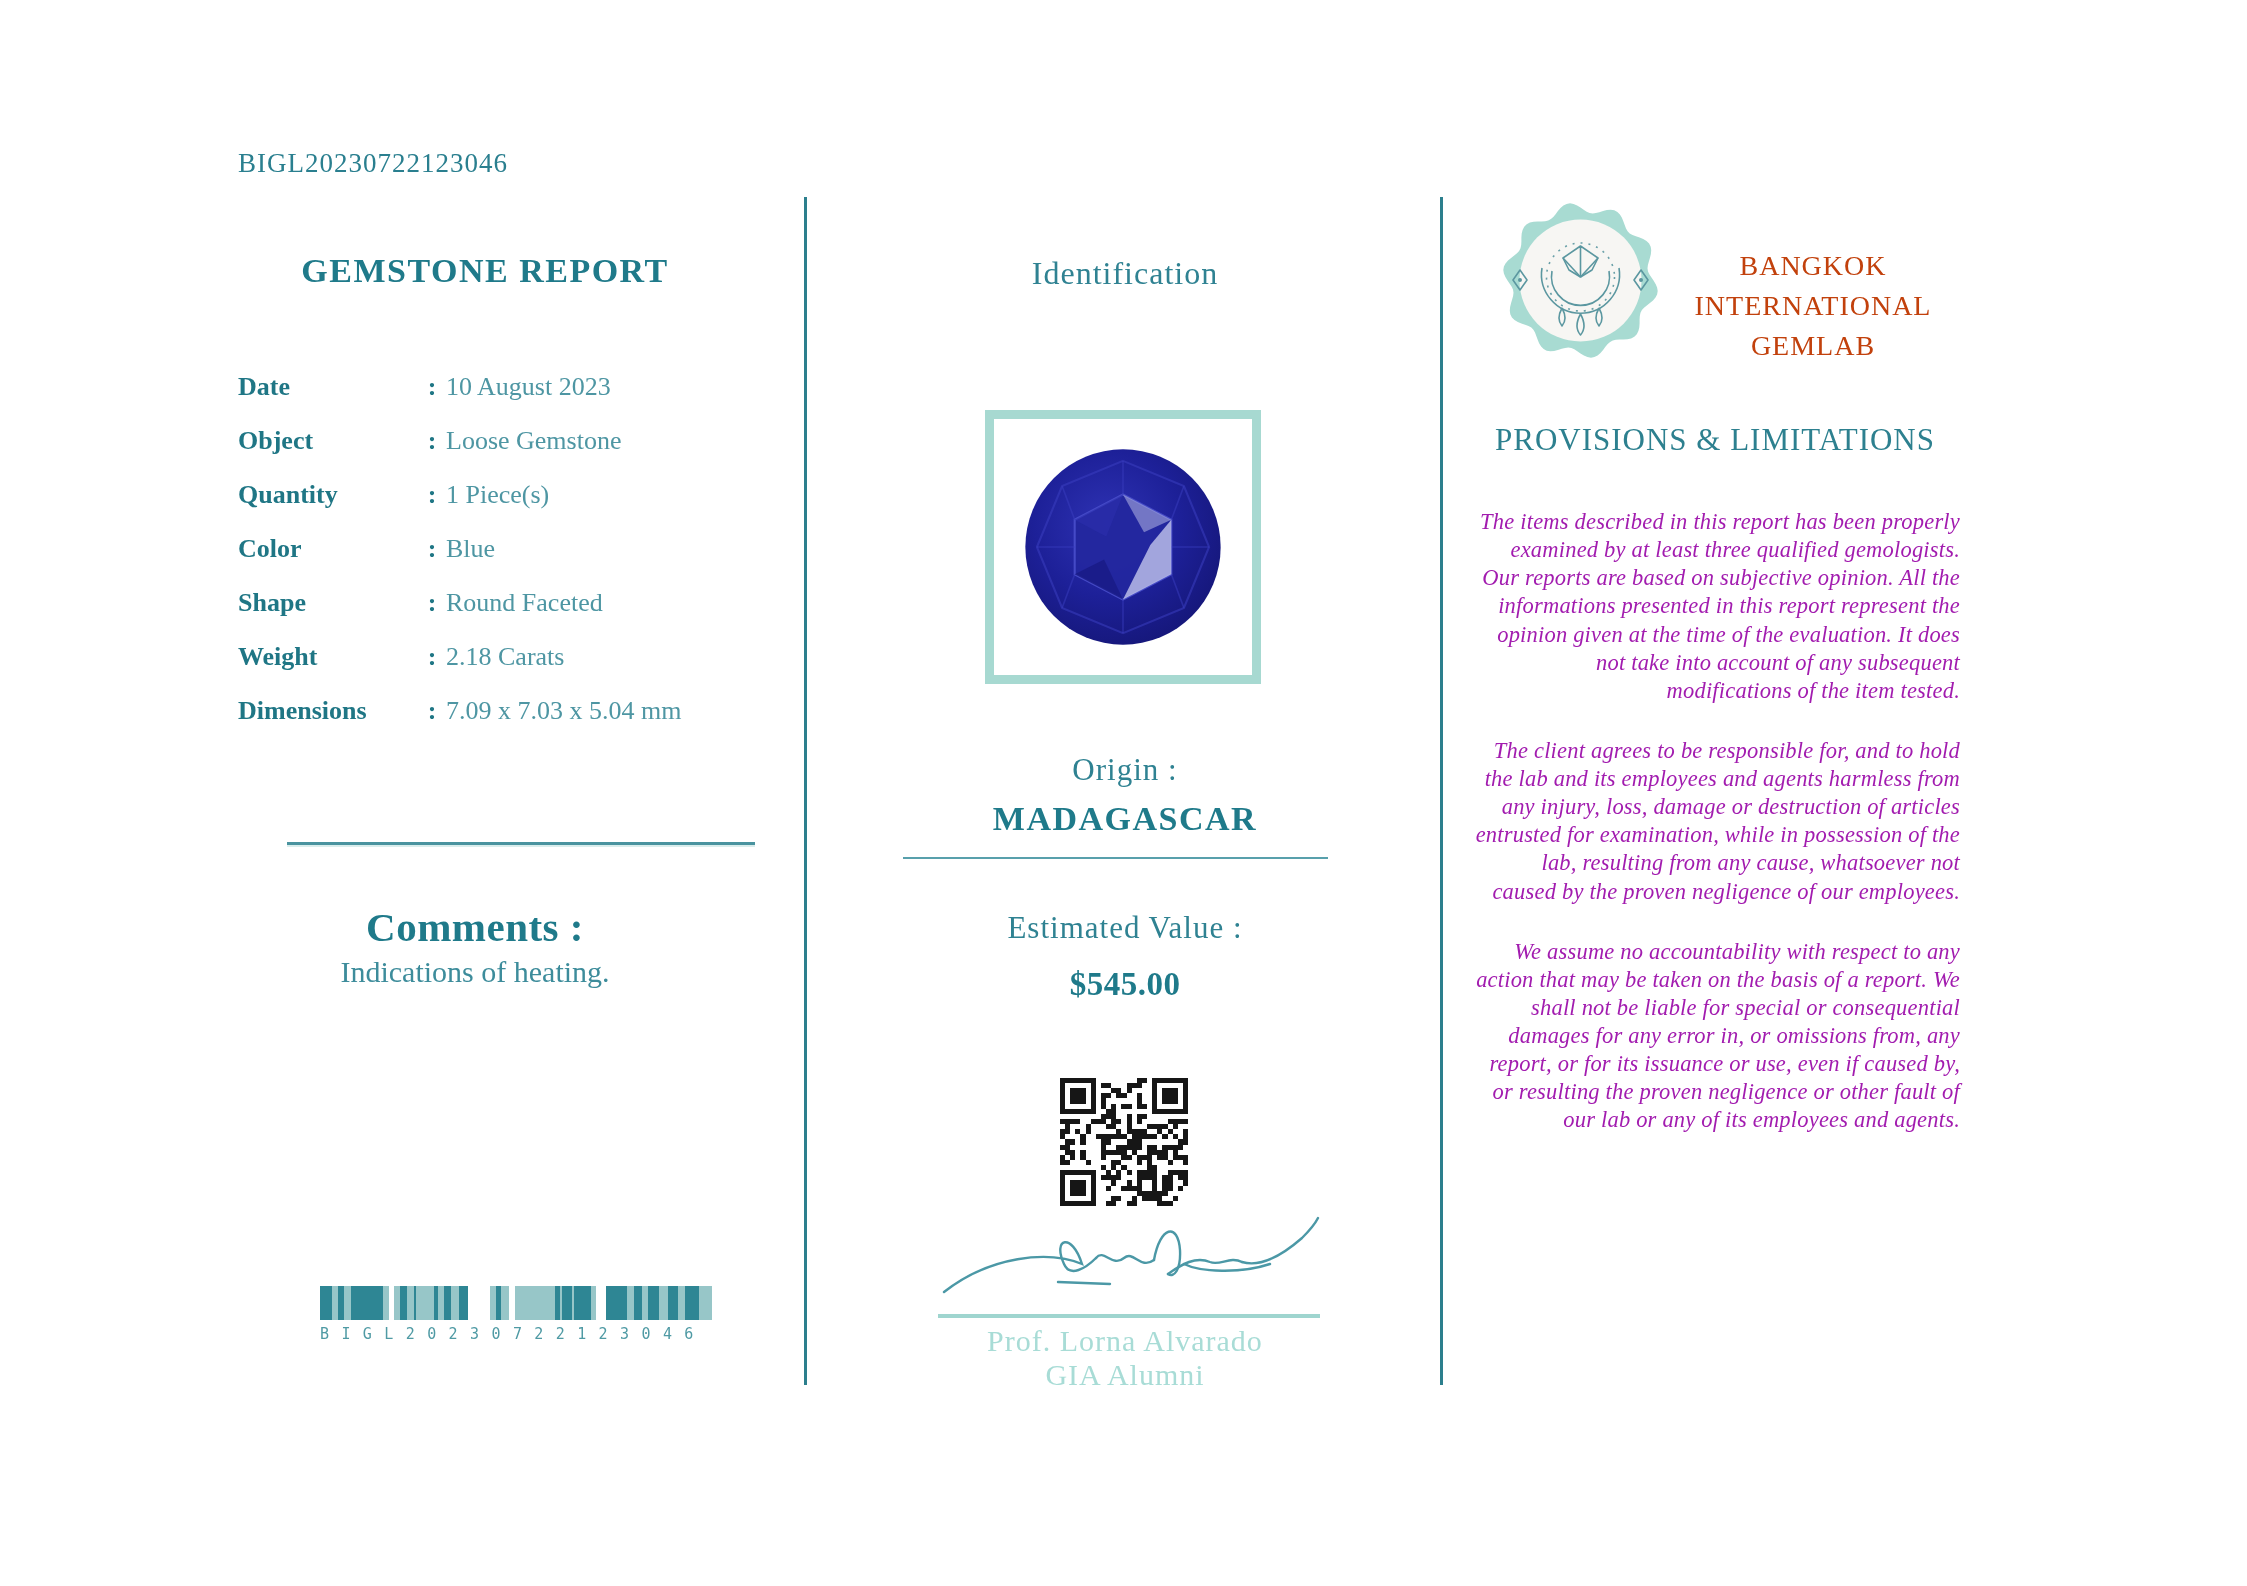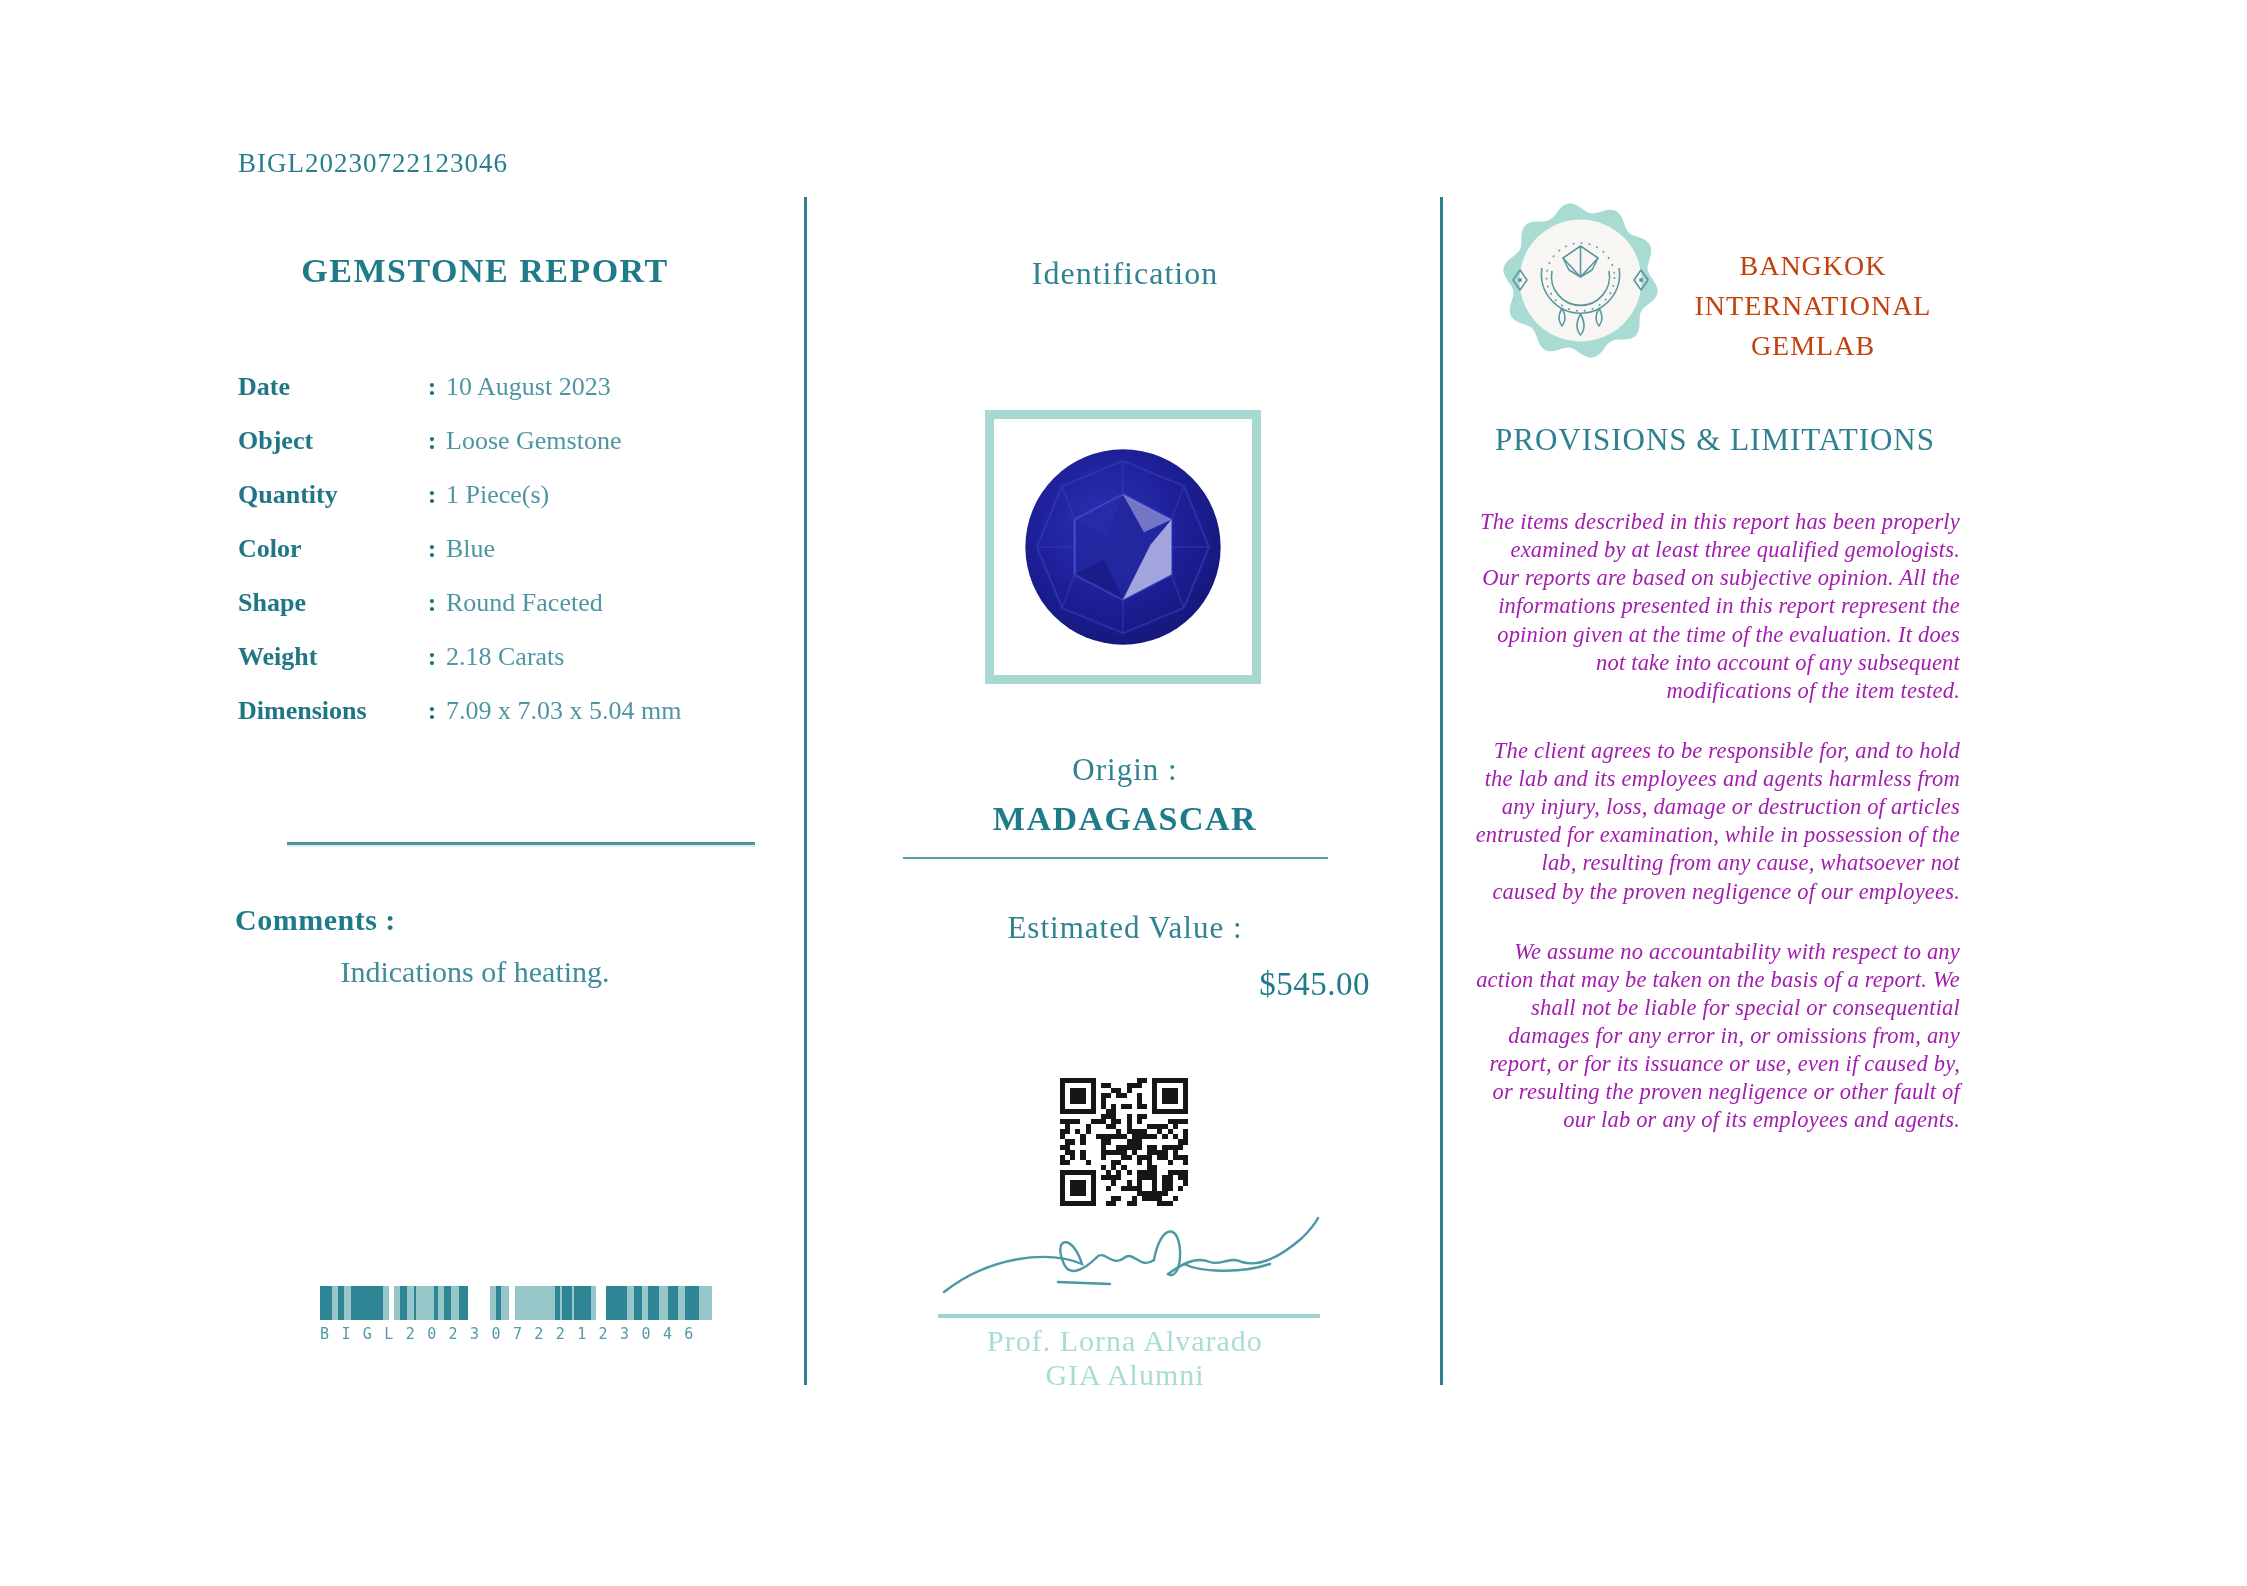--- a/index.html
+++ b/index.html
@@ -9,38 +9,38 @@
   .abs{position:absolute;}
   
   .report-number{left:238px;top:148px;font-size:27px;letter-spacing:1px;color:#2a7f8f;}
   .gem-title{left:235px;top:252px;width:500px;font-size:34px;font-weight:bold;color:#1f7a8a;letter-spacing:1.5px;text-align:center;}
   .fields{left:238px;top:372px;width:520px;}
   .field-row{display:flex;height:54px;align-items:flex-start;font-size:26px;}
   .field-label{width:180px;font-weight:bold;color:#1f7685;}
   .field-colon{width:28px;font-weight:bold;color:#1f7685;text-align:center;}
   .field-value{color:#4e96a3;}
   .left-divider{left:287px;top:842px;width:468px;height:3px;background:#4a939f;border-bottom:2px solid #d9edec;}
-  .comments-label{left:235px;top:903px;width:480px;font-size:30px;font-weight:bold;color:#1f7a8a;text-align:left;letter-spacing:0.5px;}
+  .comments-label{left:235px;top:903px;width:480px;font-size:41px;font-weight:bold;color:#1f7a8a;text-align:center;letter-spacing:0.5px;}
   .comments-value{left:235px;top:955px;width:480px;font-size:30px;color:#3d8c9b;text-align:center;}
   .barcode-wrap{left:320px;top:1286px;width:392px;}
   .barcode-bars{width:392px;height:34px;}
   .barcode-text{margin-top:1px;font-family:"DejaVu Sans Mono", monospace;font-size:15px;color:#4f9aa4;letter-spacing:12.4px;white-space:nowrap;}
   
   .vdiv{position:absolute;width:3px;background:#2c7f8d;}
   .vdiv1{left:804px;top:197px;height:1188px;}
   .vdiv2{left:1440px;top:197px;height:1188px;}
   
   .ident-heading{left:880px;top:255px;width:490px;font-size:32px;color:#2f8292;text-align:center;letter-spacing:1px;}
   .species{left:880px;top:338px;width:490px;font-size:33px;font-weight:bold;color:#1f7a8a;text-align:center;letter-spacing:1px;}
   .gem-box{left:985px;top:410px;width:258px;height:256px;background:#ffffff;border:9px solid #a7d9d1;display:flex;align-items:center;justify-content:center;}
   .origin-label{left:880px;top:752px;width:490px;font-size:31px;color:#2f8292;text-align:center;letter-spacing:1px;}
   .origin-value{left:880px;top:800px;width:490px;font-size:34px;font-weight:bold;color:#1f7a8a;text-align:center;letter-spacing:1.5px;}
   .mid-divider{left:903px;top:857px;width:425px;height:2px;background:#58a0ac;}
   .value-label{left:880px;top:910px;width:490px;font-size:31px;color:#2f8292;text-align:center;letter-spacing:1px;}
-  .value-amount{left:880px;top:966px;width:490px;font-size:33px;font-weight:normal;color:#1f7a8a;text-align:right;letter-spacing:0.5px;}
+  .value-amount{left:880px;top:966px;width:490px;font-size:33px;font-weight:bold;color:#1f7a8a;text-align:center;letter-spacing:0.5px;}
   .qr{left:1060px;top:1076px;width:128px;height:132px;background:#ffffff;}
   .signature{left:940px;top:1212px;width:380px;height:102px;}
   .sig-line{left:938px;top:1314px;width:382px;height:4px;background:#9fd5cf;}
   .sig-name{left:880px;top:1324px;width:490px;font-size:30px;color:#a8dcd6;text-align:center;letter-spacing:1px;}
   .sig-title{left:880px;top:1358px;width:490px;font-size:30px;color:#a8dcd6;text-align:center;letter-spacing:1px;}
   
   .logo{left:1498px;top:198px;width:165px;height:165px;}
   .lab-name{left:1668px;top:210px;width:290px;font-size:28px;color:#c2410c;text-align:center;line-height:1.42;letter-spacing:1px;margin-top:36px;}
   .prov-heading{left:1470px;top:422px;width:490px;font-size:31px;color:#2d808f;text-align:center;letter-spacing:1px;}
   .provisions{left:1472px;top:508px;width:488px;}

